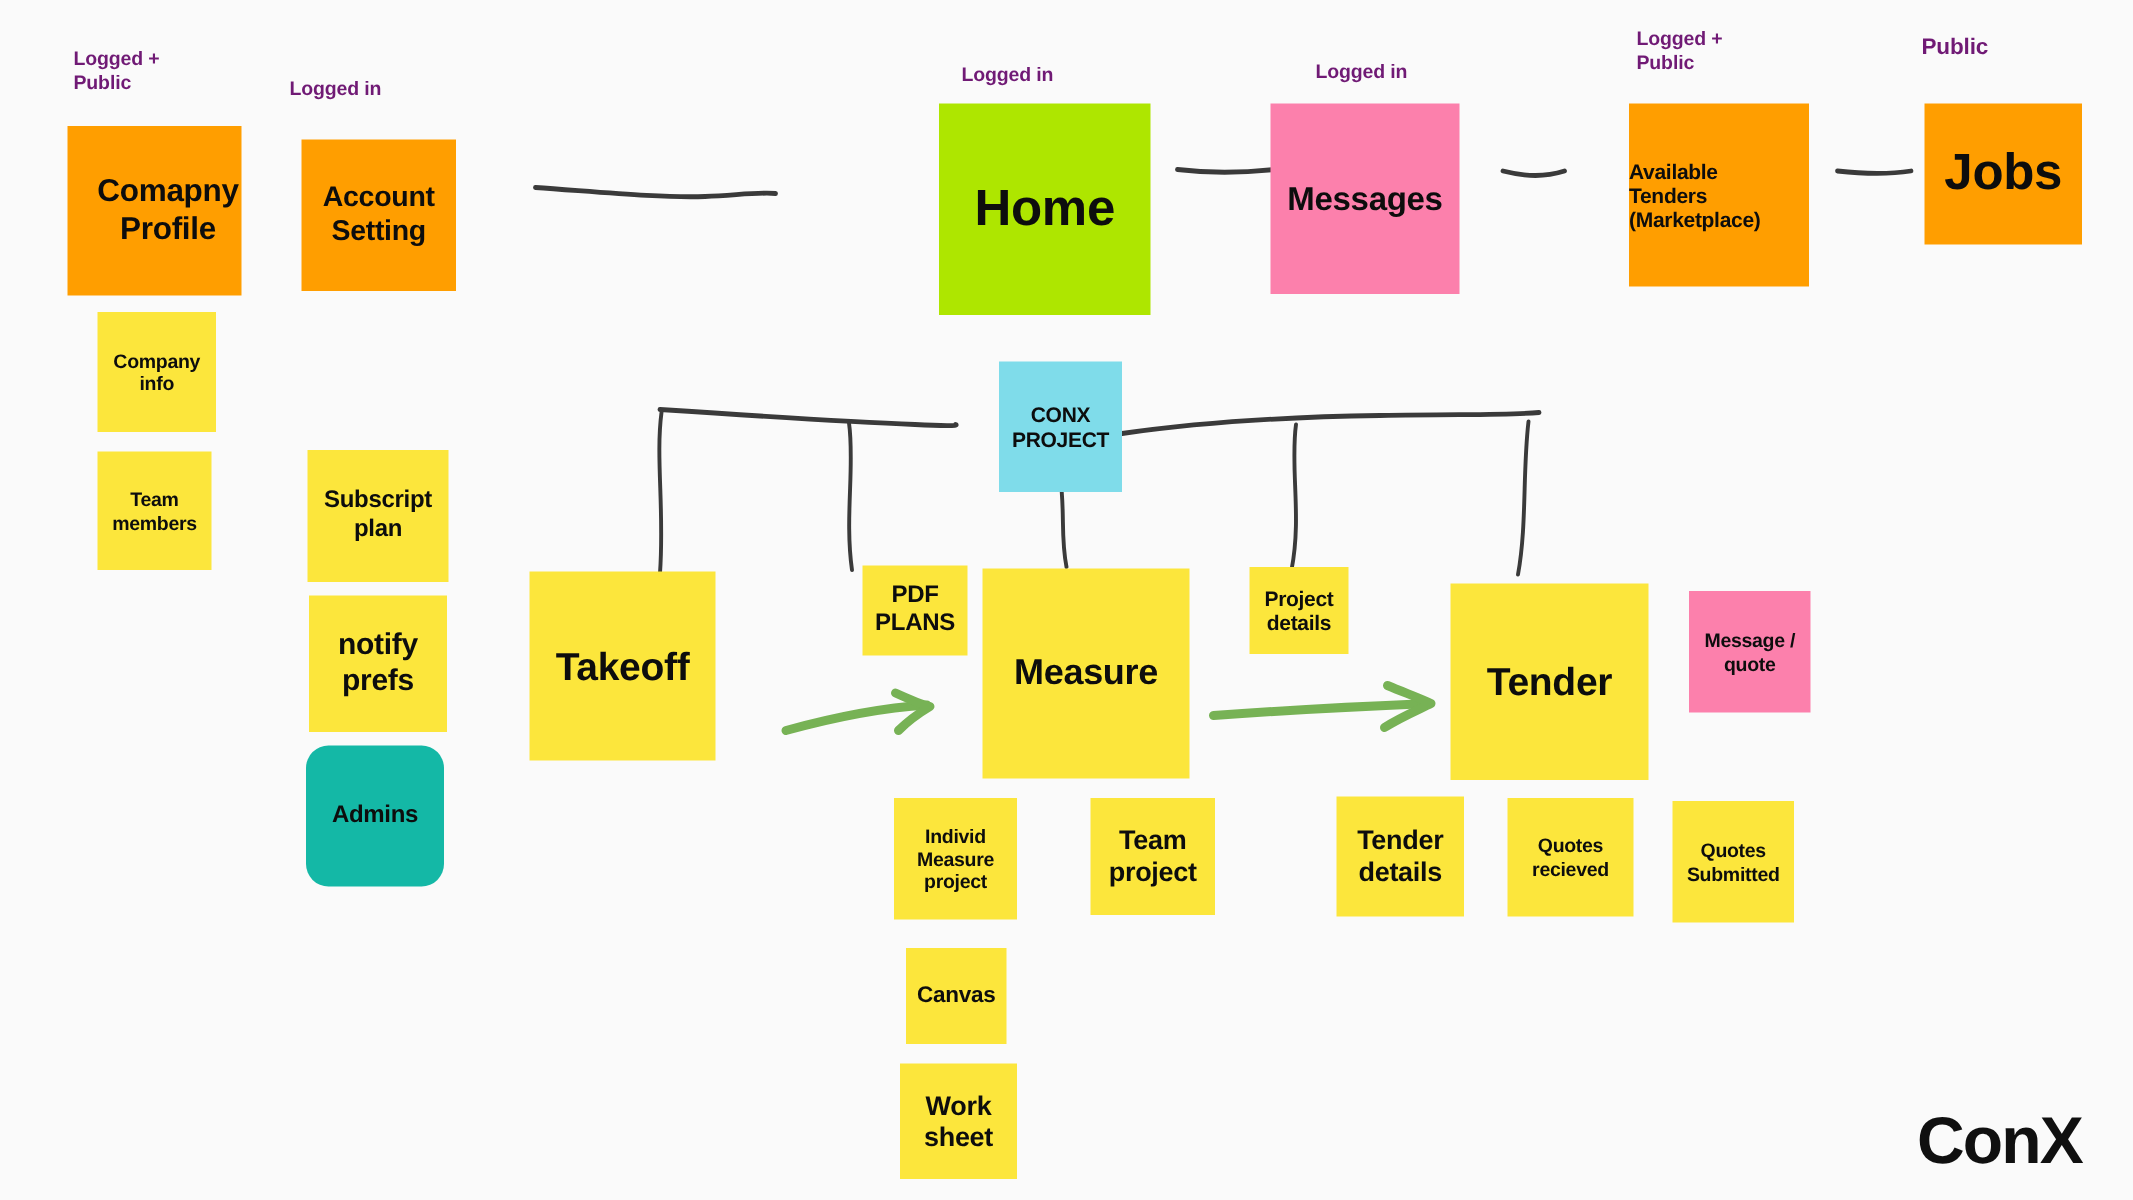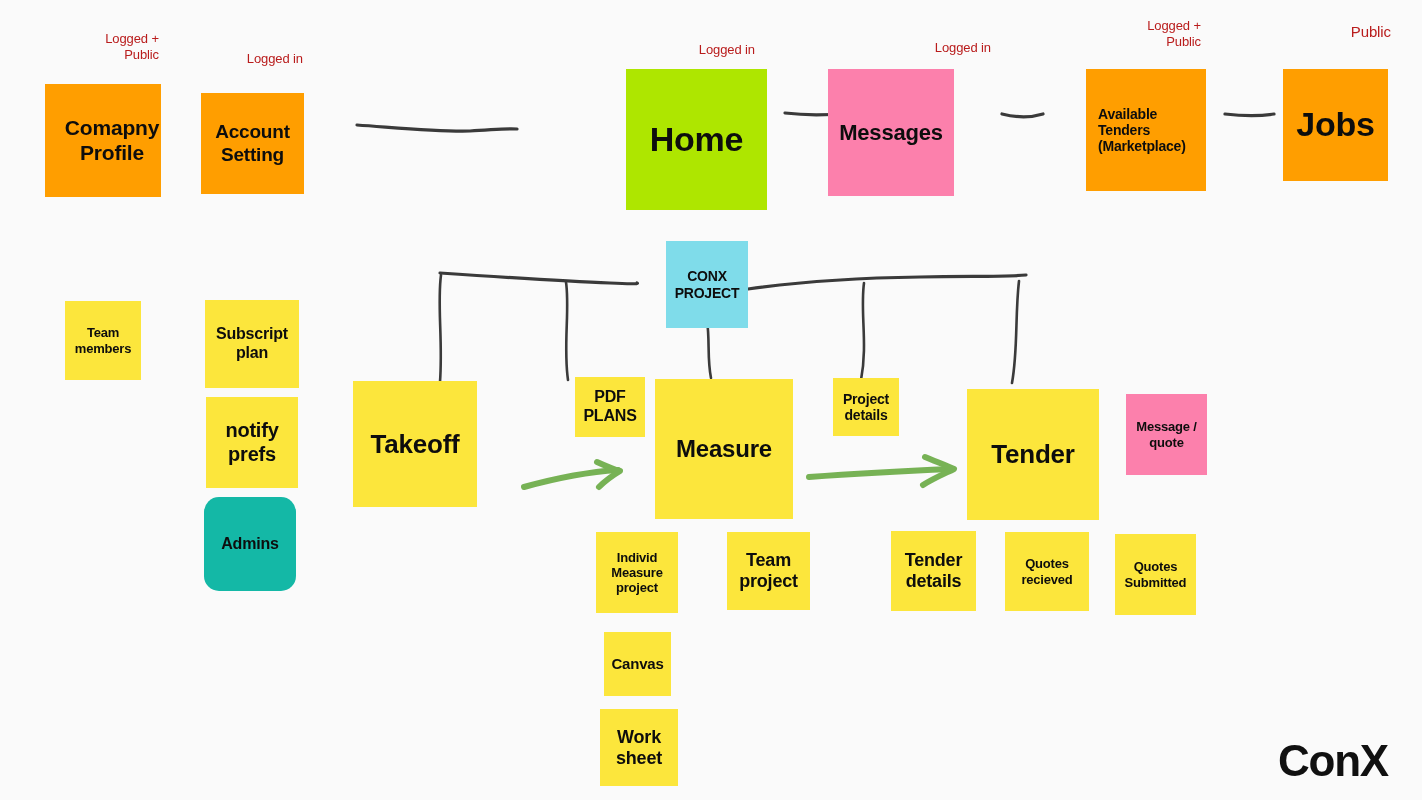--- a/index.html
+++ b/index.html
@@ -27,27 +27,27 @@
     font-weight: 700;
     line-height: 1.16;
     letter-spacing: -0.2px;
     box-sizing: border-box;
     padding: 4px 6px;
     white-space: pre-line;
   }
   .note.left-align {
     justify-content: flex-start;
     text-align: left;
-    padding-left: 12px;
+    padding-left: 0;
   }
   .col-label {
     position: absolute;
-    text-align: right;
-    color: #b91c1c;
-    font-weight: 400;
+    text-align: left;
+    color: #701a75;
+    font-weight: 700;
     font-size: 13px;
     line-height: 1.2;
     letter-spacing: -0.1px;
     white-space: pre-line;
   }
   .col-label.big {
     font-size: 15px;
   }
   #logo {
     position: absolute;
@@ -138,45 +138,47 @@
   <div class="col-label" style="left:877px; top:40px; width:114px;">Logged in</div>
 
   <div class="col-label" style="left:1091px; top:18px; width:110px;">Logged +
 Public</div>
 
   <div class="col-label big" style="left:1281px; top:23px; width:110px;">Public</div>
 
   <div class="note" style="left:45px; top:84px; width:116px; height:113px; background:#ff9e00; font-size:21px;padding-left:24px;">Comapny
 Profile</div>
 
+  <div class="note" style="left:65px; top:208px; width:79px; height:80px; background:#fce63c; font-size:13px;">Company
+info</div>
 
   <div class="note" style="left:65px; top:301px; width:76px; height:79px; background:#fce63c; font-size:13px;">Team
 members</div>
 
   <div class="note" style="left:201px; top:93px; width:103px; height:101px; background:#ff9e00; font-size:19px;">Account
 Setting</div>
 
 
   <div class="note" style="left:205px; top:300px; width:94px; height:88px; background:#fce63c; font-size:16px;">Subscript
 plan</div>
 
   <div class="note" style="left:206px; top:397px; width:92px; height:91px; background:#fce63c; font-size:20px;">notify
 prefs</div>
 
   <div class="note" style="left:204px; top:497px; width:92px; height:94px; background:#14b8a6; font-size:16px;border-radius:15px;">Admins</div>
 
   <div class="note" style="left:626px; top:69px; width:141px; height:141px; background:#aee600; font-size:34px;">Home</div>
 
-  <div class="note" style="left:828px; top:69px; width:126px; height:127px; background:#fc80ac; font-size:22px;">Messages</div>
+  <div class="note" style="left:847px; top:69px; width:126px; height:127px; background:#fc80ac; font-size:22px;">Messages</div>
 
   <div class="note left-align" style="left:1086px; top:69px; width:120px; height:122px; background:#ff9e00; font-size:14px;">Available
 Tenders
 (Marketplace)</div>
 
-  <div class="note" style="left:1283px; top:69px; width:105px; height:112px; background:#ff9e00; font-size:34px;">Jobs</div>
+  <div class="note" style="left:1283px; top:69px; width:105px; height:94px; background:#ff9e00; font-size:34px;">Jobs</div>
 
   <div class="note" style="left:666px; top:241px; width:82px; height:87px; background:#7fdcea; font-size:14px;">CONX
 PROJECT</div>
 
   <div class="note" style="left:353px; top:381px; width:124px; height:126px; background:#fce63c; font-size:26px;">Takeoff</div>
 
   <div class="note" style="left:531px; top:377px; width:70px; height:60px; background:#fce63c; font-size:16px;margin-left:44px;">PDF
 PLANS</div>
 
   <div class="note" style="left:655px; top:379px; width:138px; height:140px; background:#fce63c; font-size:24px;">Measure</div>

